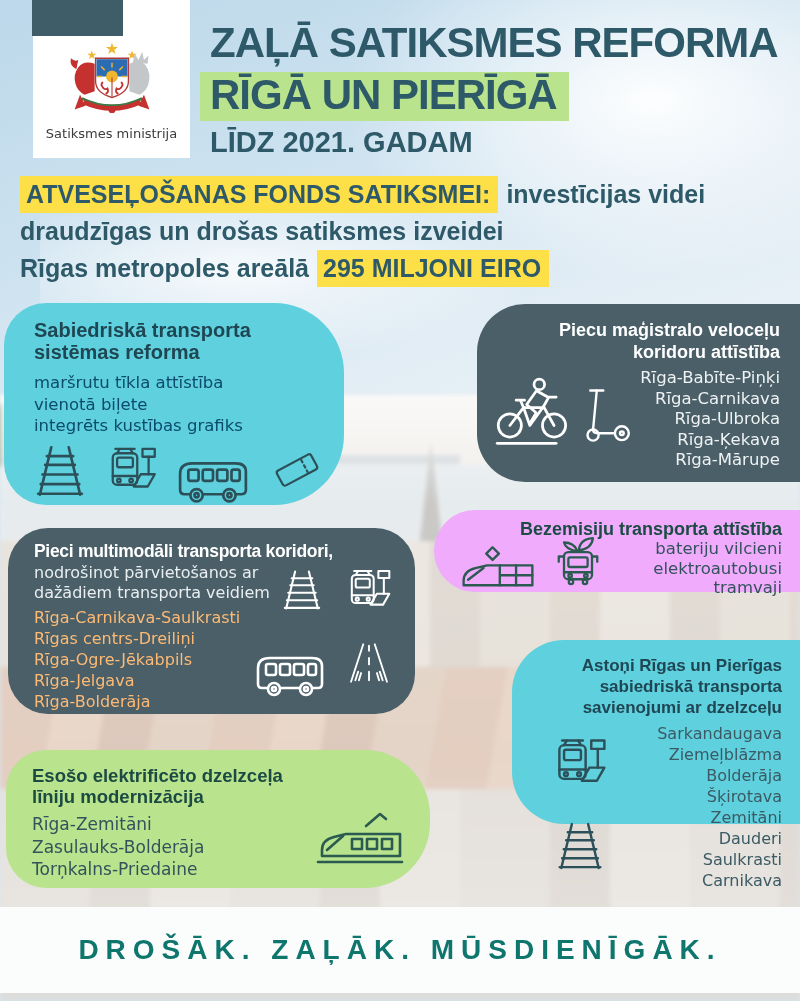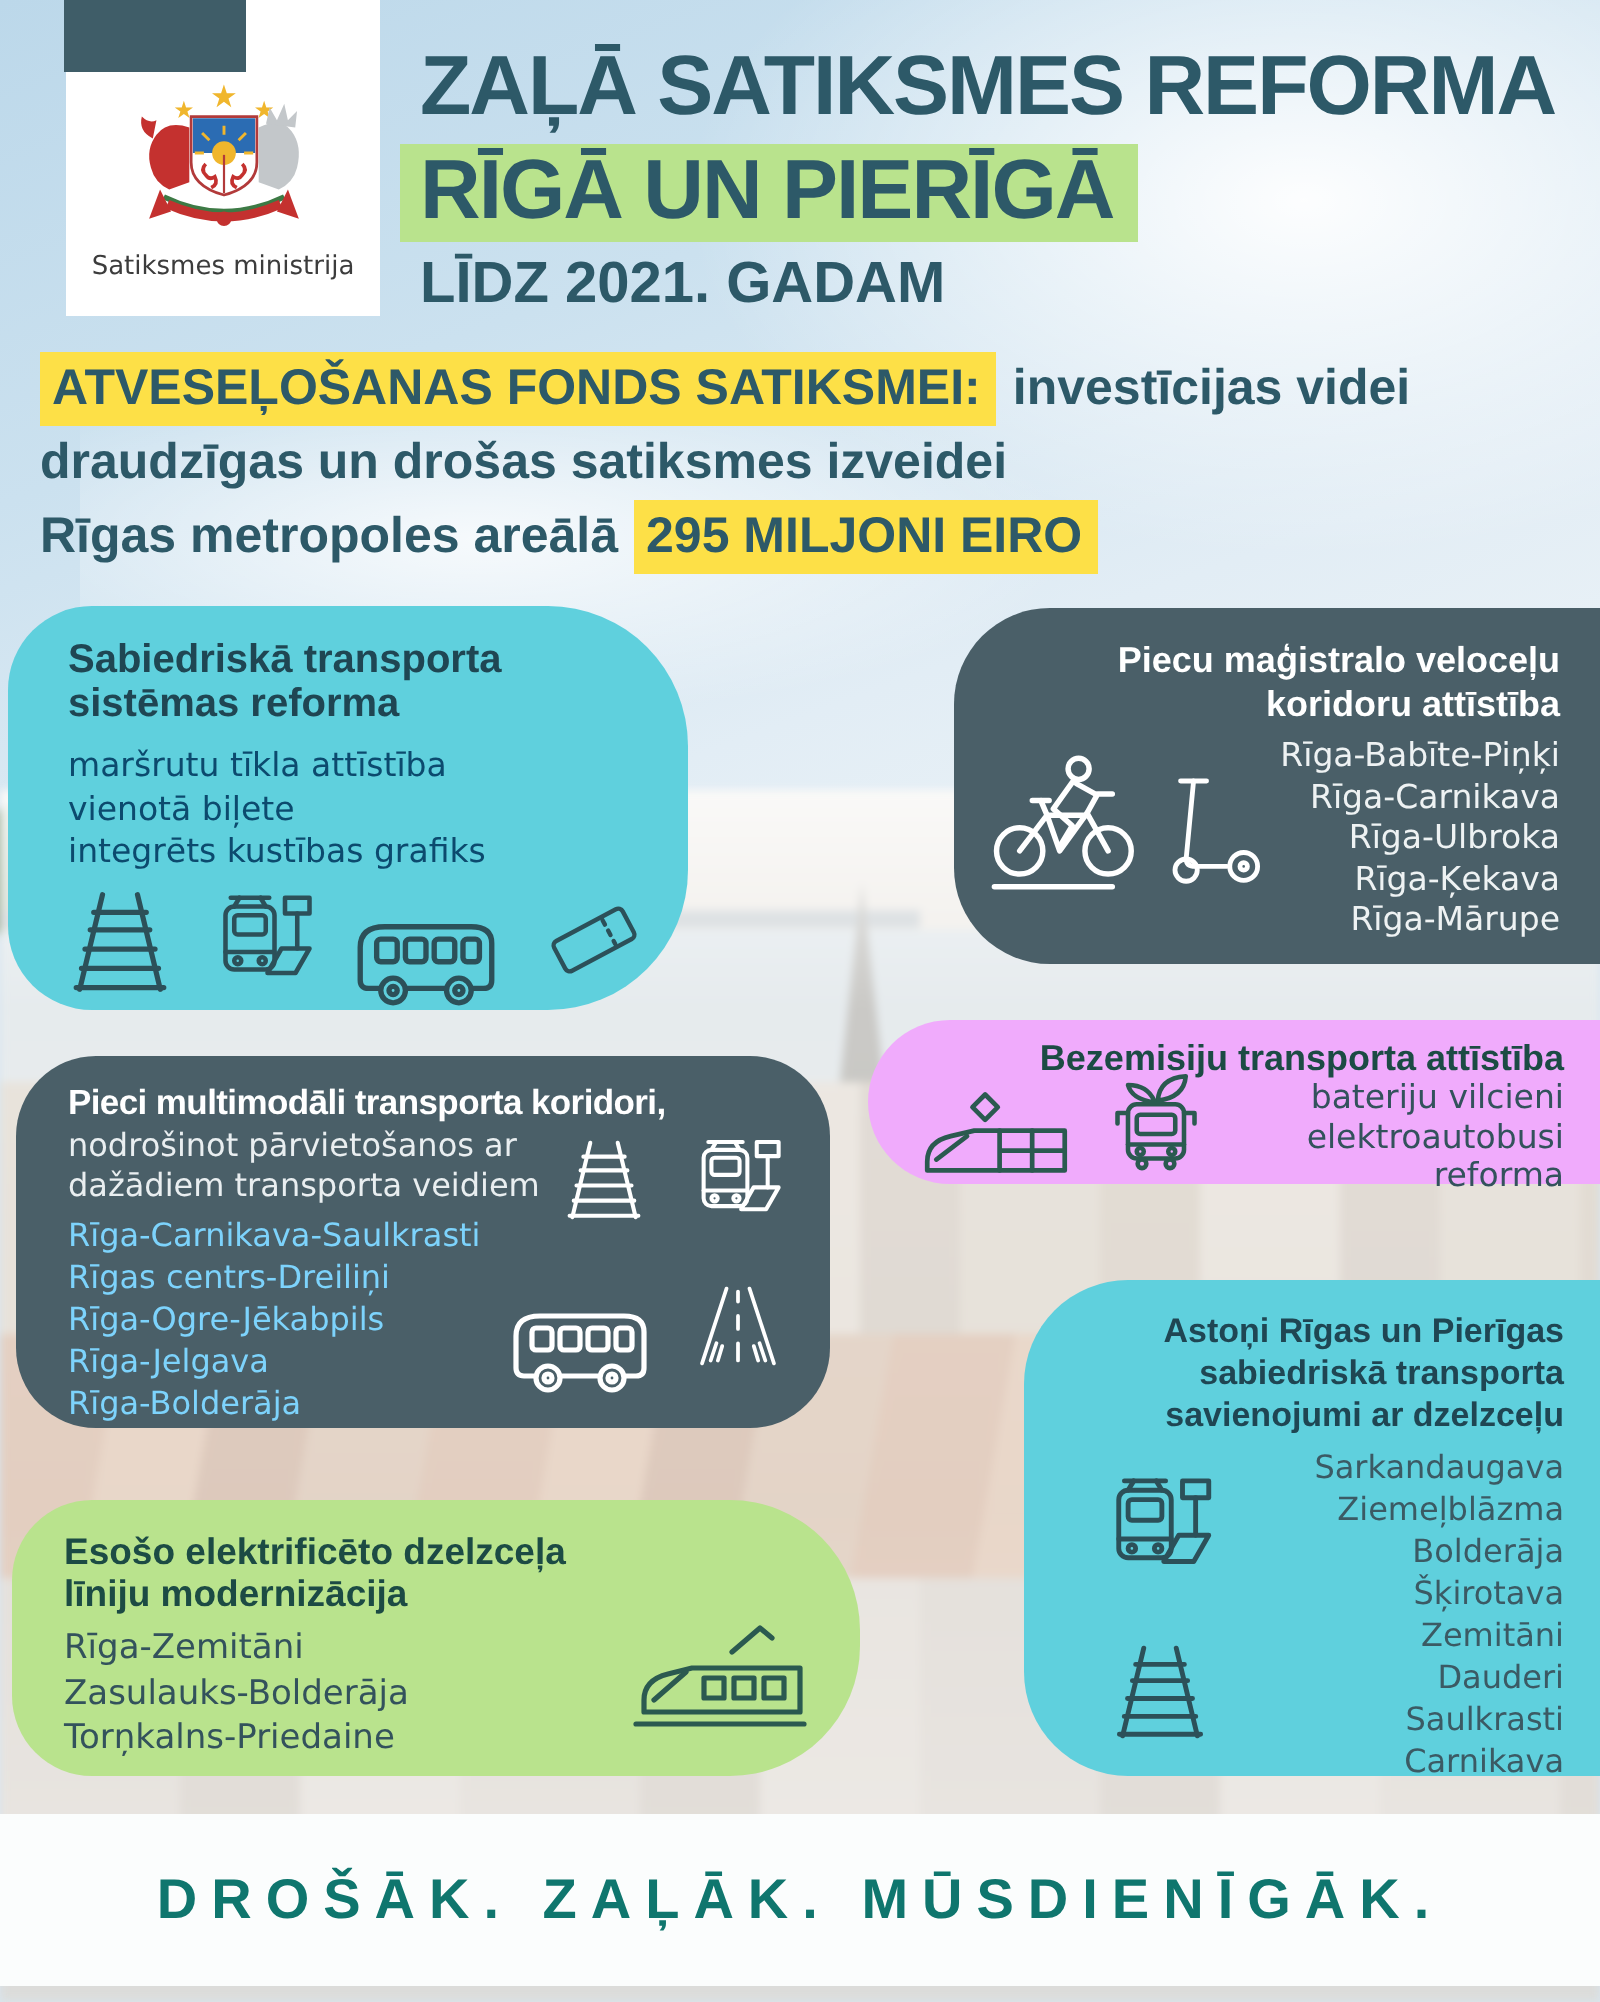--- a/index.html
+++ b/index.html
@@ -75,31 +75,31 @@
     border-radius:48px 0 0 48px; padding:15px 20px 10px 0; color:#ffffff; }
   .card-velo .card-title { font-size:18px; line-height:22px; color:#ffffff; }
   .card-velo .route { font-size:16.5px; line-height:20.5px; color:#eef2f3; }
   .card-velo .routes { margin-top:5px; }
 
   
   .card-multi { left:8px; top:528px; width:407px; height:186px; background:#4a5f68;
     border-radius:40px; padding:13px 14px 10px 26px; color:#ffffff; }
   .card-multi .card-title { font-size:17.5px; line-height:21px; letter-spacing:-0.3px; color:#ffffff; }
   .card-multi .card-sub { font-size:16px; line-height:20px; color:#e9eef0; margin-top:1px; }
-  .card-multi .route { font-size:16px; line-height:21px; color:#7dd3fc; }
+  .card-multi .route { font-size:16px; line-height:21px; color:#fdba74; }
   .card-multi .routes { margin-top:4px; }
 
   
   .card-zero { left:434px; top:510px; width:366px; height:82px; background:#f0abfc;
     border-radius:42px 0 0 42px; padding:9px 18px 6px 0; color:#2b5a50; }
   .card-zero .card-title { font-size:18px; line-height:20px; color:#1c4b44; }
   .card-zero .item { font-size:16.5px; line-height:19.5px; color:#33525c; }
 
   
-  .card-rail { left:512px; top:640px; width:288px; height:248px; background:#5fd0dd;
+  .card-rail { left:512px; top:640px; width:288px; height:184px; background:#5fd0dd;
     border-radius:52px 0 0 52px; padding:15px 18px 8px 0; color:#2c5059; }
   .card-rail .card-title { font-size:17px; line-height:21px; color:#1f4653; }
   .card-rail .station { font-size:16px; line-height:21px; color:#3b5a64; }
   .card-rail .stations { margin-top:5px; }
 
   
   .card-elec { left:6px; top:750px; width:424px; height:138px; background:#b9e38d;
     border-radius:40px 65px 65px 40px; padding:15px 14px 8px 26px; color:#2b5a50; }
   .card-elec .card-title { font-size:18.5px; line-height:21px; color:#1c4b44; }
   .card-elec .route { font-size:17px; line-height:22.5px; color:#33525c; }
@@ -315,21 +315,21 @@
           <path d="M17 44 L13 56 M21 46 L18 56 M47 44 L51 56 M43 46 L46 56"></path>
         </svg>
     </span>
   </div>
 
   <div class="card card-zero">
     <div class="card-title right">Bezemisiju transporta attīstība</div>
     <div class="right">
       <div class="item">bateriju vilcieni</div>
       <div class="item">elektroautobusi</div>
-      <div class="item">reforma</div>
+      <div class="item">tramvaji</div>
     </div>
     <span class="icon" style="left:26px; top:30px; width:76px; height:52px;">
       <svg viewBox="0 0 84 60" class="ic ic-thin">
           <path d="M4 50 V45 Q4 34 17 31 L30 28 H80 V50 Z"></path>
           <path d="M9 44 L26 31"></path>
           <path d="M44 28 V50 M44 39 H80 M62 28 V50"></path>
           <path d="M36 8 L43 15 L36 22 L29 15 Z"></path>
         </svg>
     </span>
     <span class="icon" style="left:116px; top:22px; width:56px; height:58px;">

